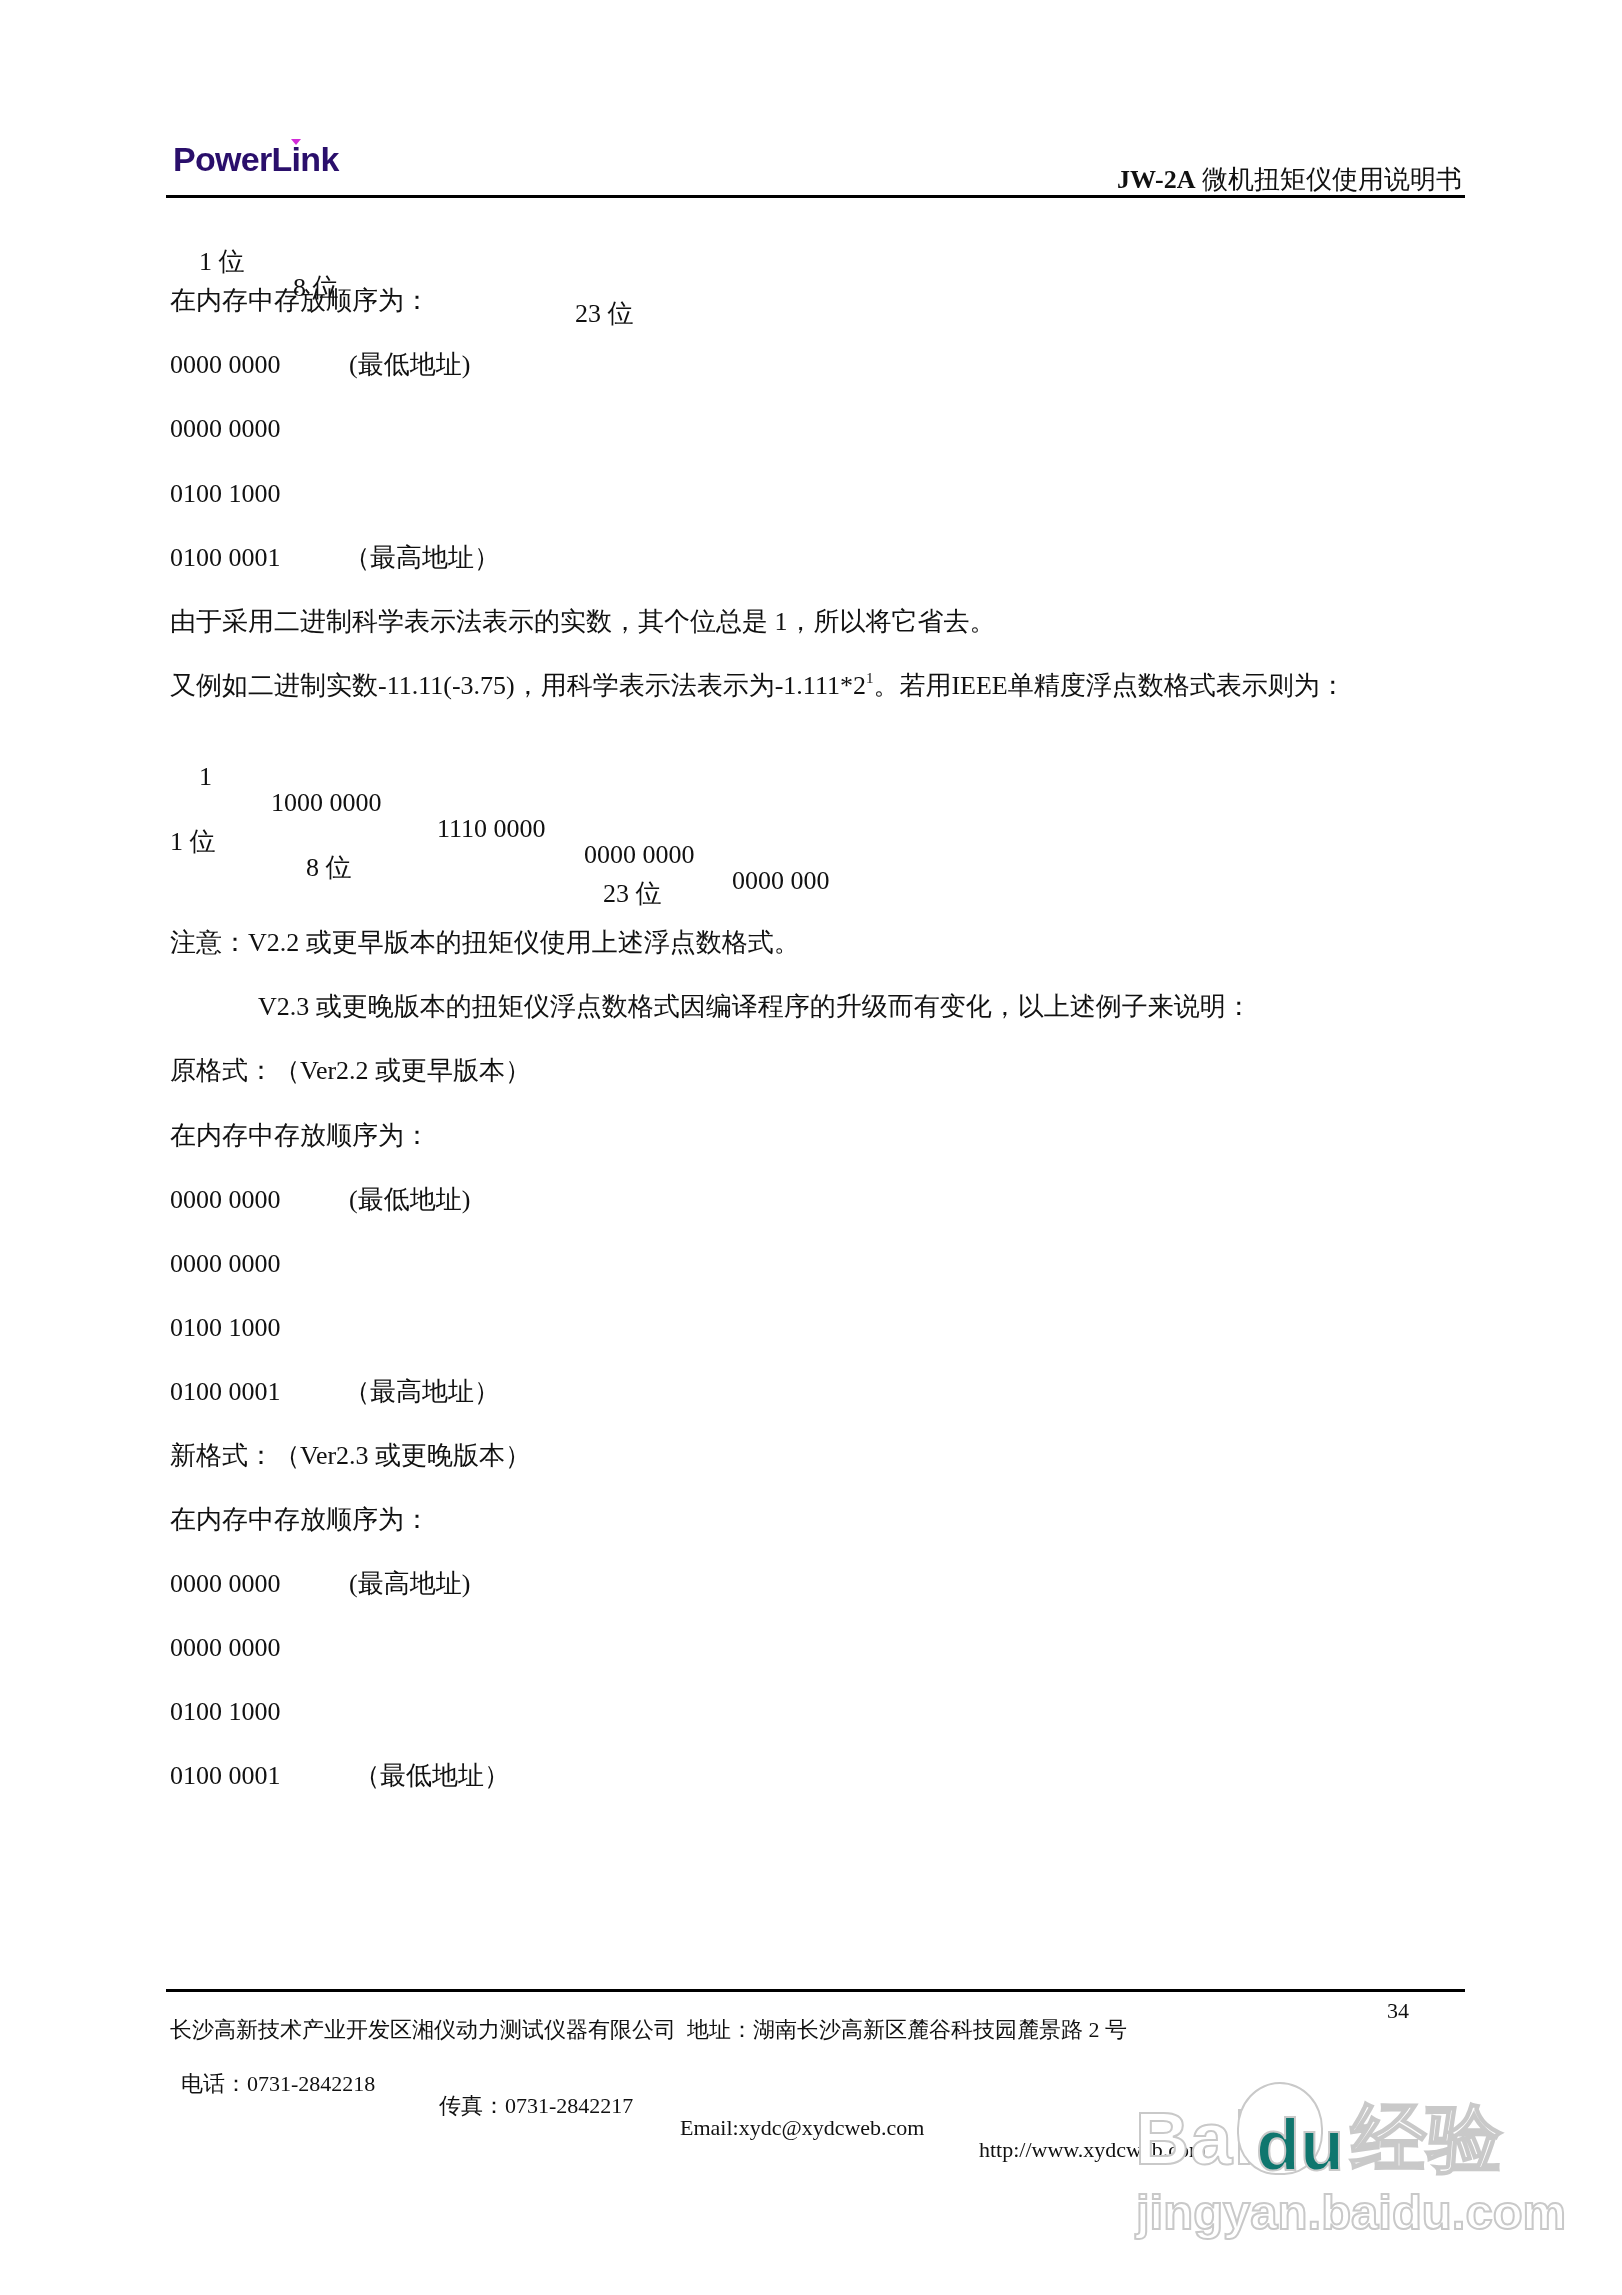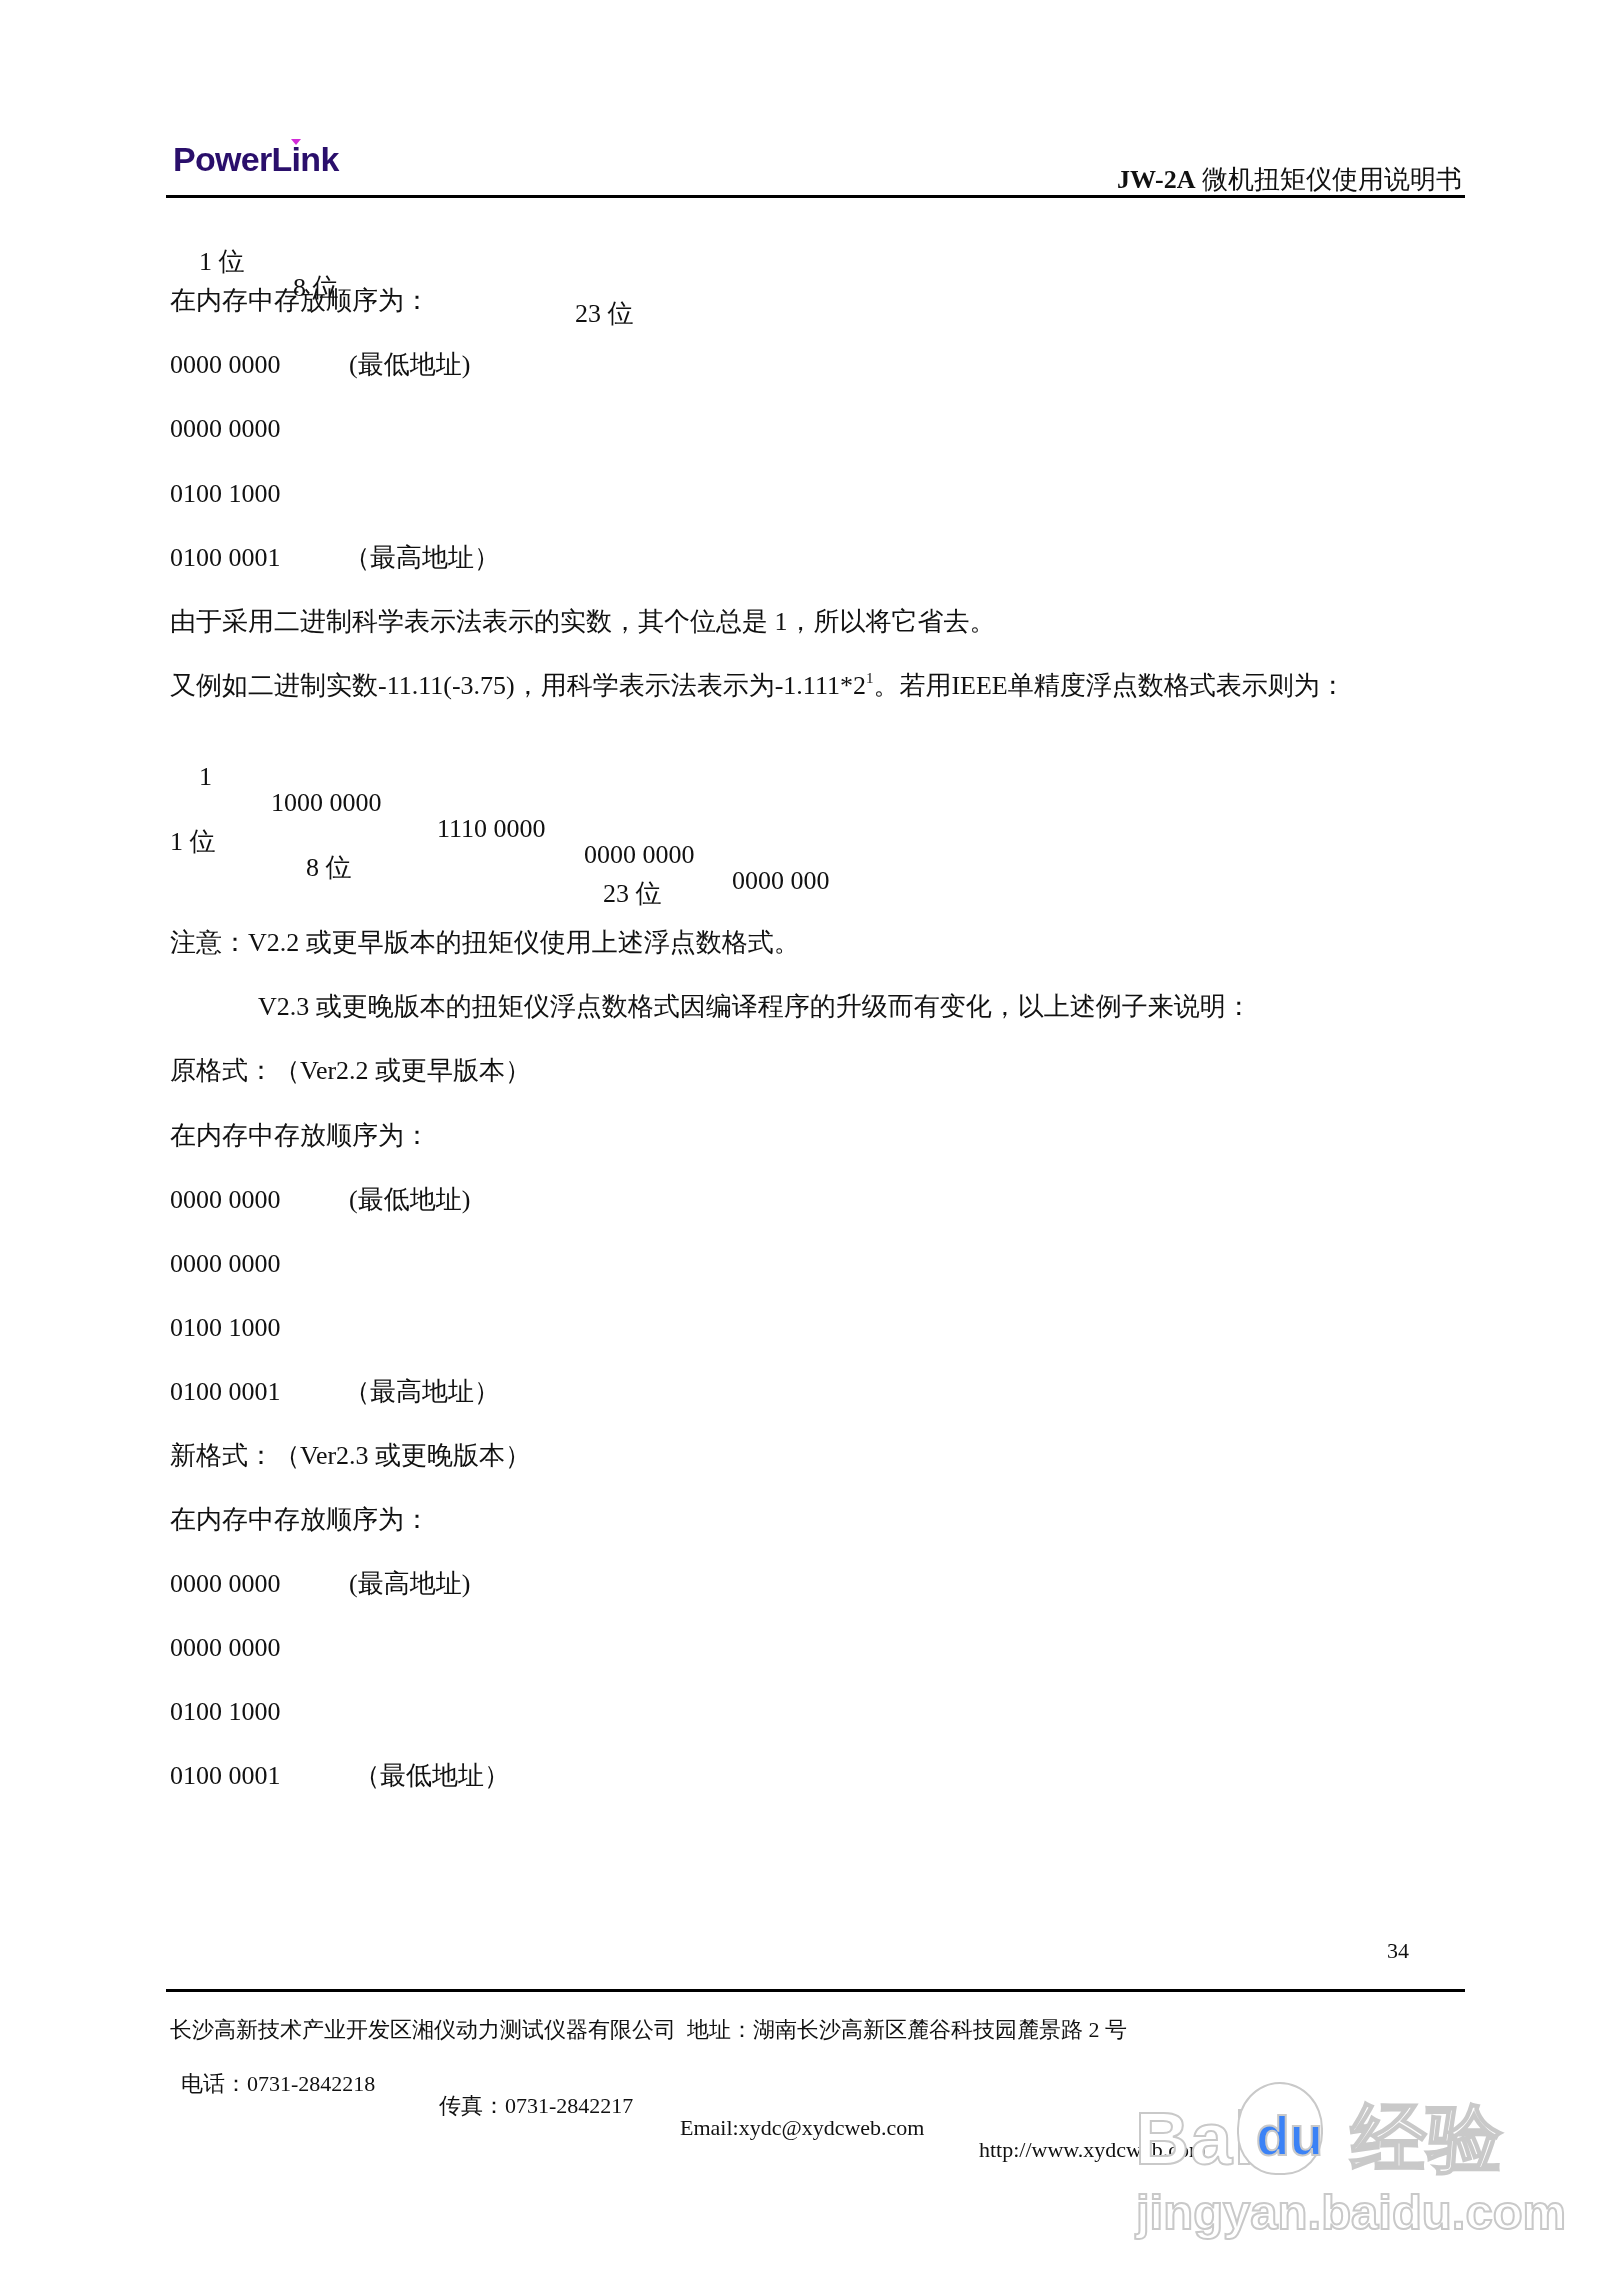--- a/index.html
+++ b/index.html
@@ -33,37 +33,37 @@
     .rule.bottom { top: 1989px; }
 
     .line {
       position: absolute; left: 170px; font-size: 26px; white-space: pre; line-height: 1;
     }
     sup { font-size: 15px; vertical-align: 11px; line-height: 0; }
 
     .footer {
       position: absolute; left: 170px; font-size: 22px; white-space: pre; line-height: 1;
     }
-    .page-num { position: absolute; left: 1387px; top: 1938px; font-size: 22px; }
+    .page-num { position: absolute; left: 1387px; top: 1998px; font-size: 22px; }
 
     .watermark {
       position: absolute; left: 1135px; top: 2082px; width: 409px; height: 191px;
       color: #ffffff; font-family: "Liberation Sans", "DejaVu Sans", sans-serif;
       font-weight: bold;
     }
     .wm-main {
       position: absolute; left: 0; top: 6.8px; font-size: 75px;
       -webkit-text-stroke: 2px #c9c9c9; letter-spacing: 1.4px;
     }
     .wm-paw {
       position: absolute; left: 102px; top: 0; width: 82px; height: 89px;
       border: 2px solid #c9c9c9; border-radius: 50% 50% 45% 45%; background: #fff;
     }
     .wm-paw-text {
-      position: absolute; left: 121px; top: 22px; font-size: 55px; color: #3b82f6;
+      position: absolute; left: 121px; top: 22px; font-size: 72px; color: #0f766e;
       -webkit-text-stroke: 2px #c9c9c9;
     }
     .wm-sub {
       position: absolute; left: 1px; top: 102px; font-size: 49px;
       -webkit-text-stroke: 2px #c9c9c9;
     }
   </style>
 </head>
 <body>
 

